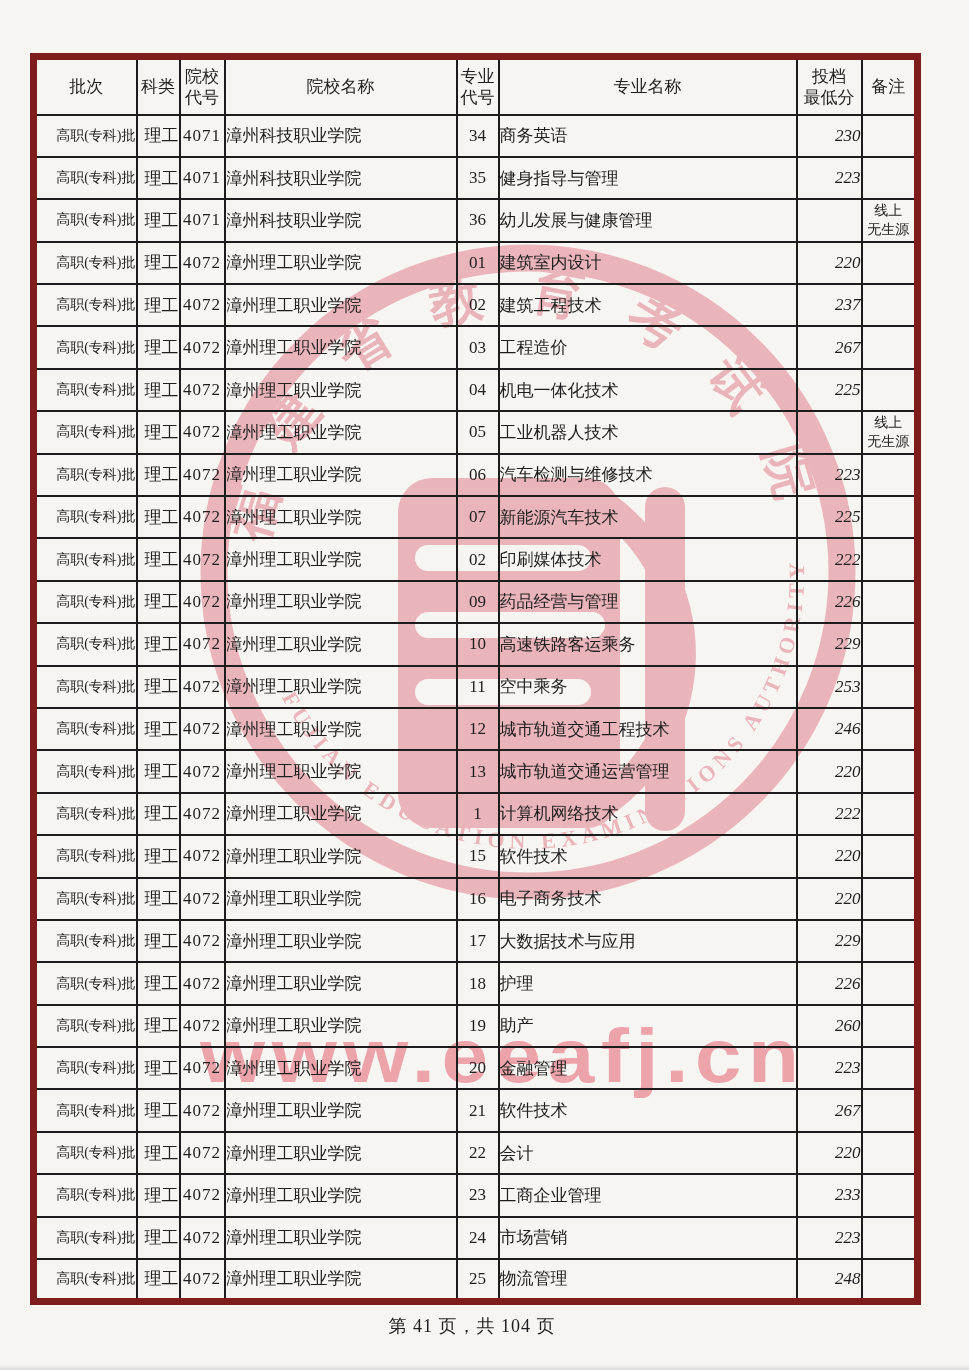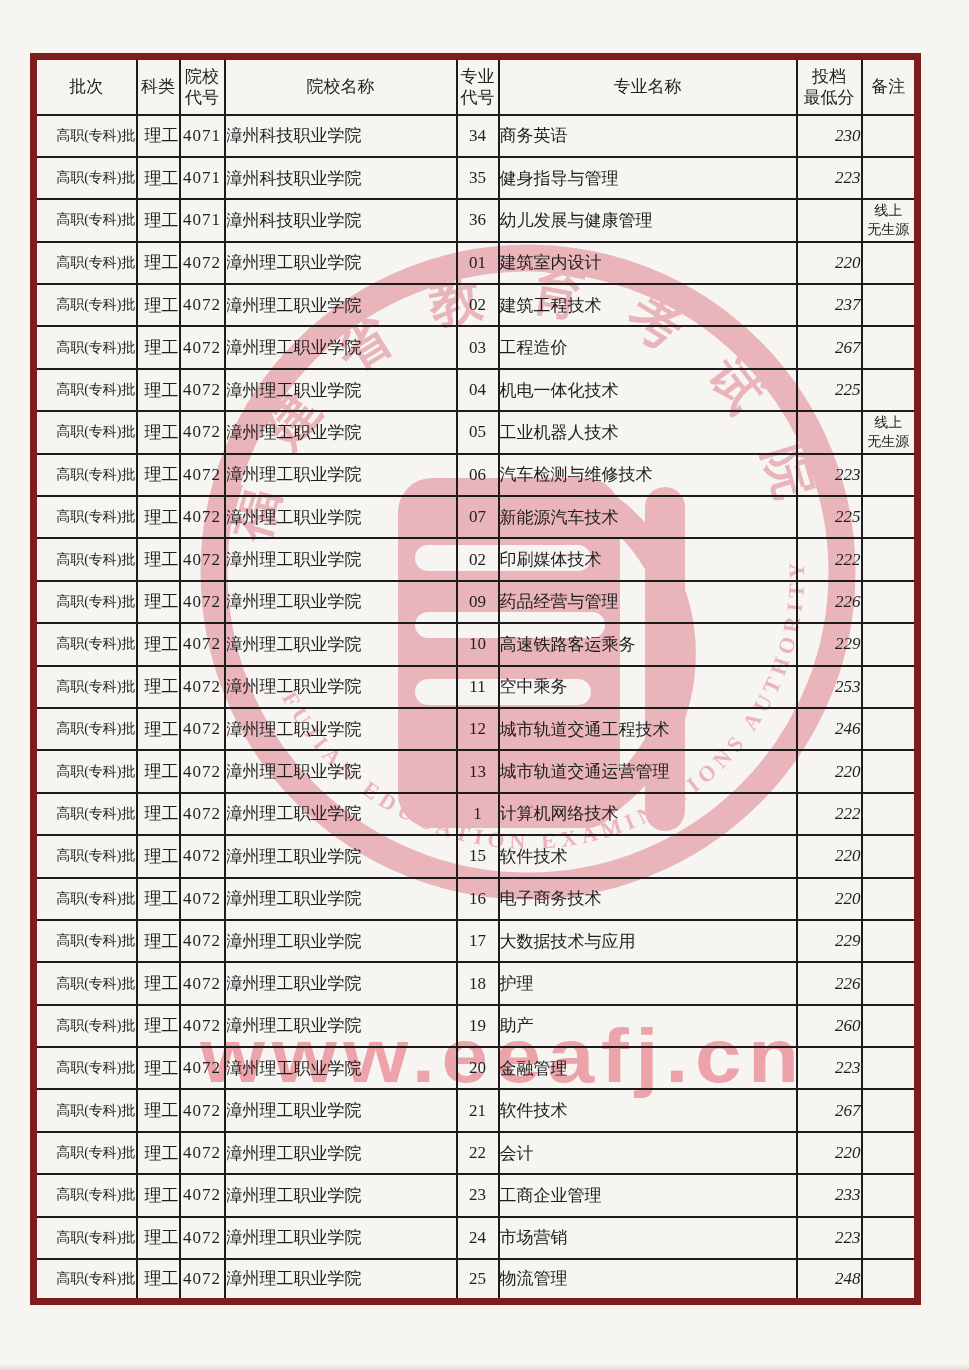--- a/index.html
+++ b/index.html
@@ -387,15 +387,16 @@
           <td class="c-school_code">4072</td>
           <td class="c-school_name">漳州理工职业学院</td>
           <td class="c-major_code">25</td>
           <td class="c-major_name">物流管理</td>
           <td class="c-score">248</td>
           <td class="c-note"></td>
         </tr>
       </tbody>
   </table>
 
+  <div class="footer">第 41 页，共 104 页</div>
 
   <div class="edge-shade"></div>
 </div>
 
 </body></html>

